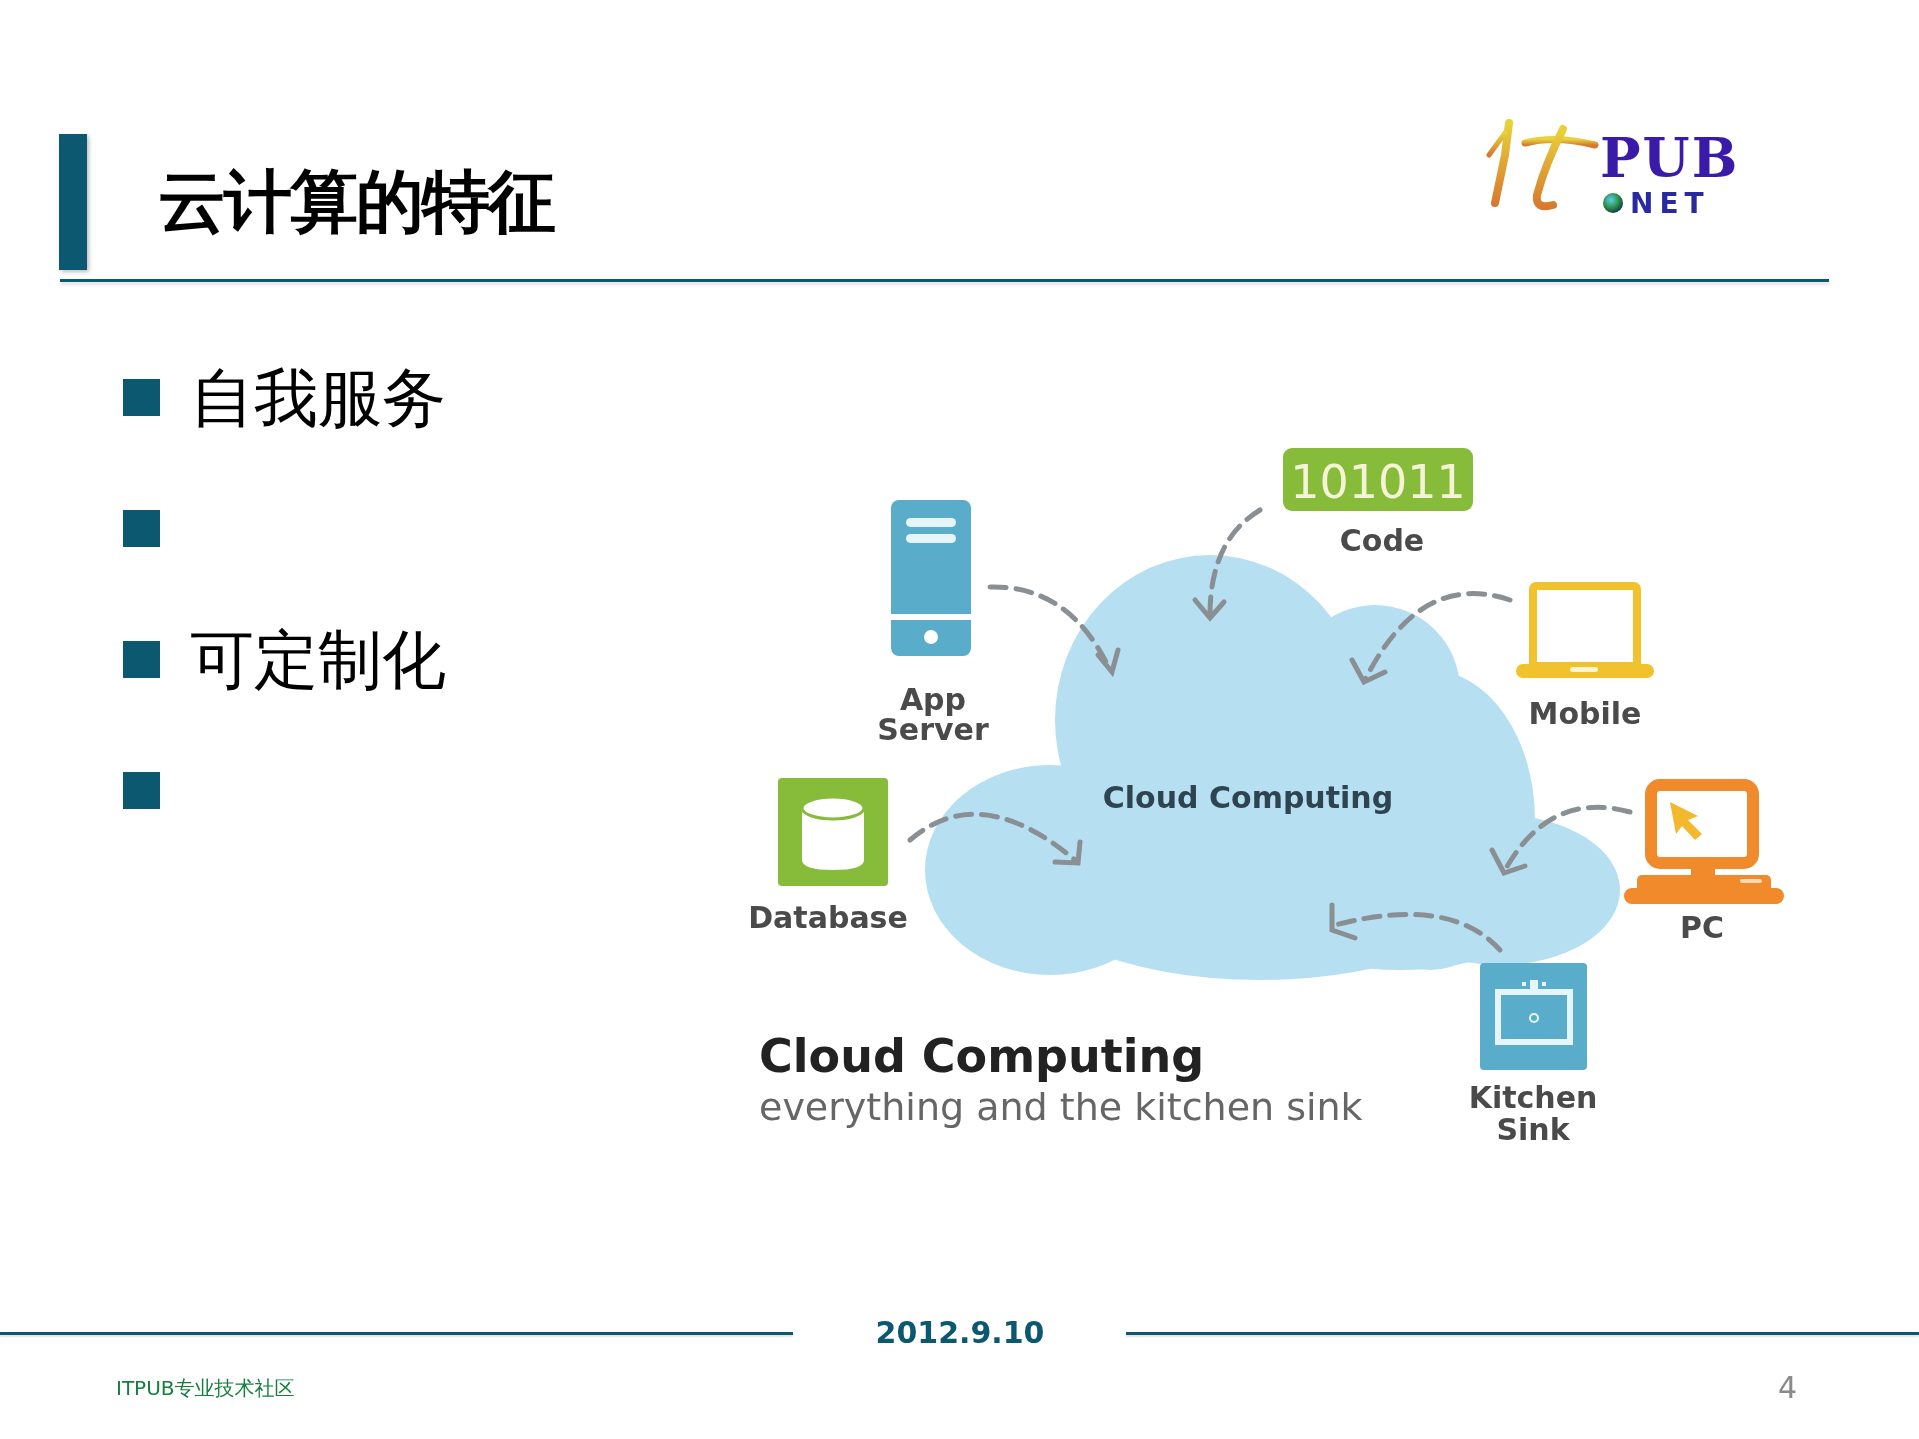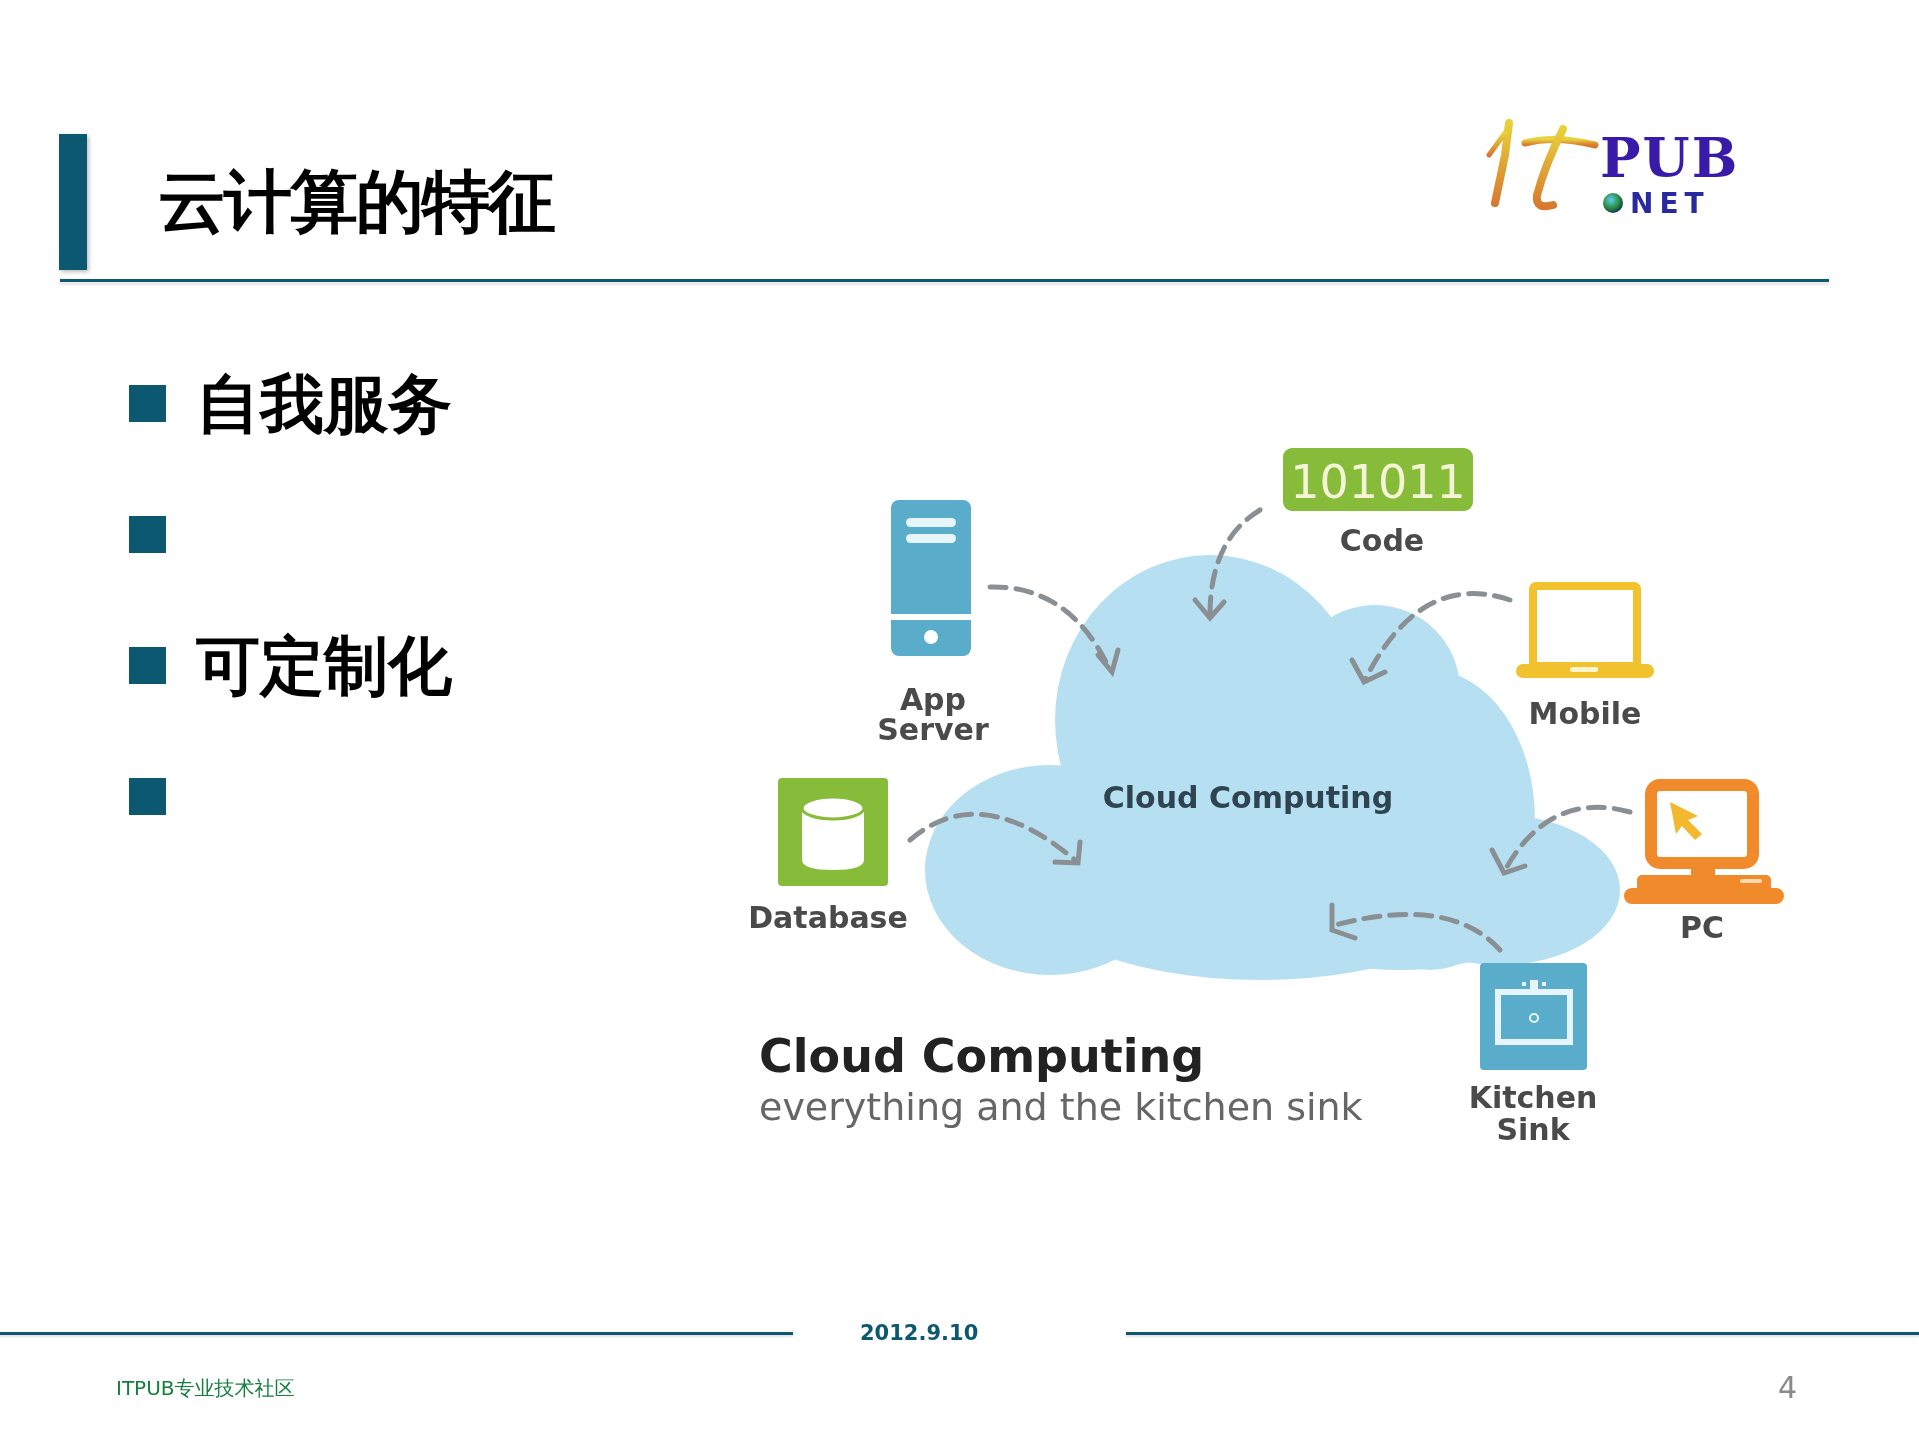--- a/index.html
+++ b/index.html
@@ -6,30 +6,30 @@
   body { width: 1919px; height: 1439px; position: relative; overflow: hidden;
          font-family: "DejaVu Sans", "Liberation Sans", sans-serif; }
   .abs { position: absolute; }
   .title-bar { left: 59px; top: 134px; width: 28px; height: 136px; background: #0b5870;
                box-shadow: 2px 2px 4px rgba(0,0,0,0.25); }
   .slide-title { left: 114px; top: 158px; font-size: 68px; font-weight: bold; color: #000;
                  letter-spacing: -2px; line-height: 88px; white-space: nowrap; margin-left: 44px; }
   .title-rule { left: 60px; top: 279px; width: 1769px; height: 3px; background: #0b5870;
                 box-shadow: 0 3px 3px rgba(0,0,0,0.12); }
   .logo { left: 1475px; top: 115px; width: 290px; height: 120px; }
-  .bullets { left: 121px; top: 330px; margin: 8px; padding: 0; list-style: none; font-weight: bold; }
+  .bullets { left: 121px; top: 330px; margin: 2px; padding: 0; list-style: none; }
   .bullet { display: flex; align-items: center; height: 131px; }
   .bullet-square { width: 37px; height: 37px; background: #0b5870; flex: none; }
   .bullet-text { margin-left: 30px; font-size: 64px; color: #000; white-space: nowrap; line-height: 1; }
   .diagram { left: 740px; top: 430px; width: 1060px; height: 730px; }
   .footer-rule-left { left: 0; top: 1332px; width: 793px; height: 3px; background: #0b5870;
                       box-shadow: 0 2px 2px rgba(0,0,0,0.12); }
   .footer-rule-right { left: 1126px; top: 1332px; width: 793px; height: 3px; background: #0b5870;
                        box-shadow: 0 2px 2px rgba(0,0,0,0.12); }
-  .footer-date { left: 860px; top: 1313px; width: 200px; text-align: left; font-size: 21px;
+  .footer-date { left: 860px; top: 1313px; width: 200px; text-align: center; font-size: 30px;
                  font-weight: bold; color: #0b5870; line-height: 40px; }
   .footer-org { left: 116px; top: 1370px; font-size: 20px; color: #15803d; line-height: 36px; white-space: nowrap; }
   .footer-page { left: 1778px; top: 1370px; font-size: 30px; color: #8a8a8a; line-height: 36px; }
   svg text { font-family: "DejaVu Sans", "Liberation Sans", sans-serif; }
 </style>
 </head>
 <body>
 
 <div class="abs title-bar"></div>
 <div class="abs slide-title">云计算的特征</div>

